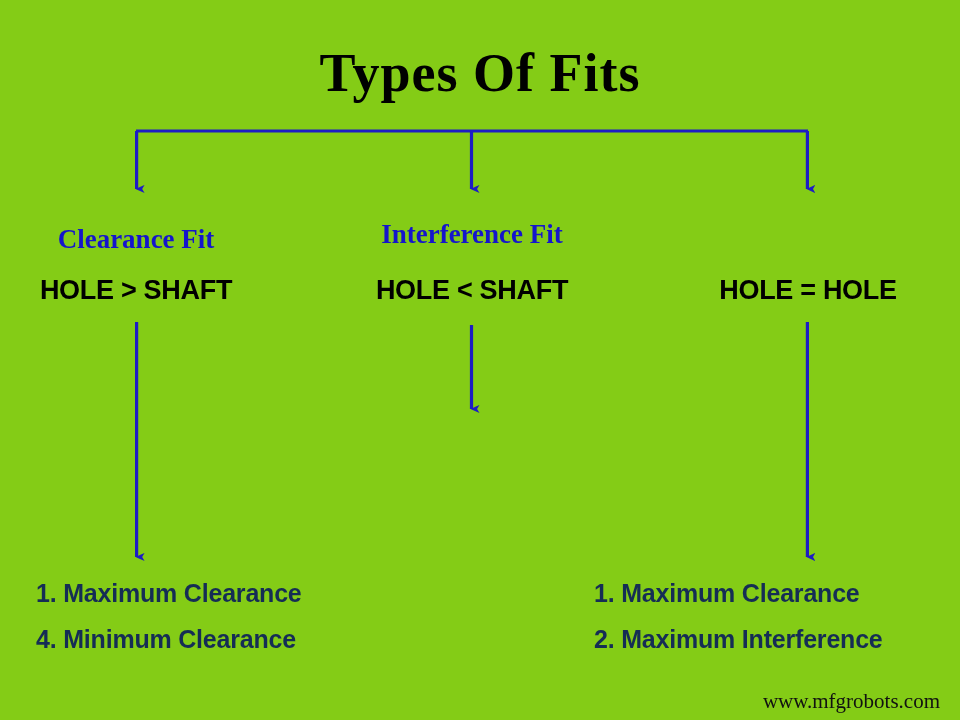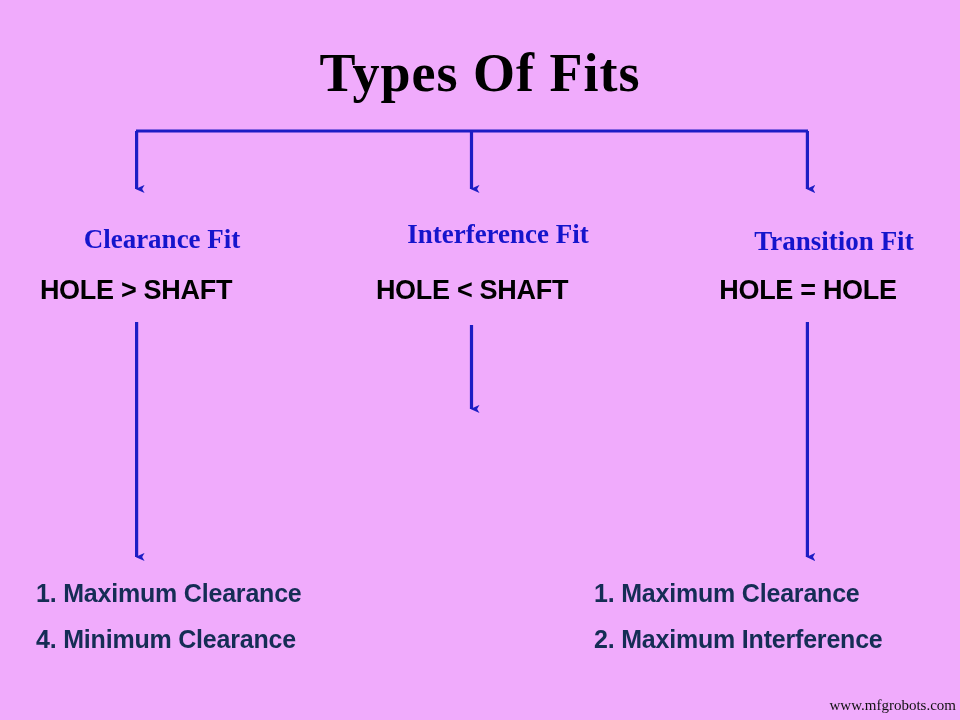--- a/index.html
+++ b/index.html
@@ -8,21 +8,21 @@
     padding: 0;
     background: #ffffff;
   }
   body {
     font-family: "Liberation Sans", sans-serif;
   }
   #canvas {
     position: relative;
     width: 960px;
     height: 720px;
-    background: #f0abfc;
+    background: #84cc16;
     overflow: hidden;
   }
 
   
   .title {
     position: absolute;
     left: 0;
     top: 42px;
     width: 960px;
     text-align: center;
@@ -48,21 +48,20 @@
   
   .branch-title {
     position: absolute;
     font-family: "Liberation Serif", "DejaVu Serif", serif;
     font-weight: bold;
     font-size: 27px;
     line-height: 32px;
     color: #1515cc;
     white-space: nowrap;
     text-align: center;
-    padding-left: 26px;
   }
   .branch-relation {
     position: absolute;
     font-family: "Liberation Sans", sans-serif;
     font-weight: bold;
     font-size: 27px;
     line-height: 30px;
     color: #000000;
     white-space: nowrap;
     text-align: center;
@@ -95,24 +94,24 @@
   .green .detail-item { color: #0e3d17; }
   .navy  .detail-item { color: #152d55; }
 
   .list-interference { left: 298px; top: 430px; }
   .list-clearance    { left: 36px;  top: 570px; }
   .list-transition   { left: 594px; top: 570px; }
 
   
   .watermark {
     position: absolute;
-    right: 4px;
+    right: 20px;
     bottom: 6px;
     font-family: "Liberation Serif", "DejaVu Serif", serif;
-    font-size: 15px;
+    font-size: 21px;
     color: #111111;
     white-space: nowrap;
   }
 </style>
 </head>
 <body>
 
 <div id="canvas">
 
   <div class="title">Types Of Fits</div>
@@ -136,21 +135,20 @@
 
     <path d="M 807.4 322 L 807.4 557" stroke="#1d1dc4" stroke-width="3.2" fill="none" marker-end="url(#arrowhead)"></path>
   </svg>
 
   <div class="branch-title col-left t-left">Clearance Fit</div>
   <div class="branch-relation col-left r-row">HOLE &gt; SHAFT</div>
 
   <div class="branch-title col-mid t-mid">Interference Fit</div>
   <div class="branch-relation col-mid r-row">HOLE &lt; SHAFT</div>
 
-  <div class="branch-title col-right t-right">Transition Fit</div>
   <div class="branch-relation col-right r-row">HOLE = HOLE</div>
 
 
   <div class="detail-list navy list-clearance">
     <div class="detail-item">1. Maximum Clearance</div>
     <div class="detail-item">4. Minimum Clearance</div>
   </div>
 
   <div class="detail-list navy list-transition">
     <div class="detail-item">1. Maximum Clearance</div>

